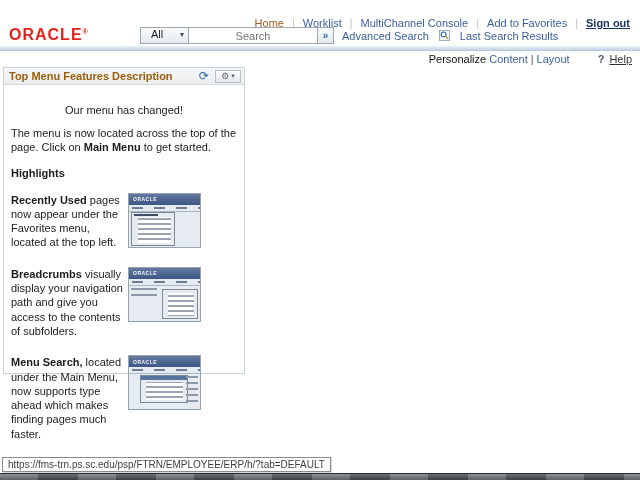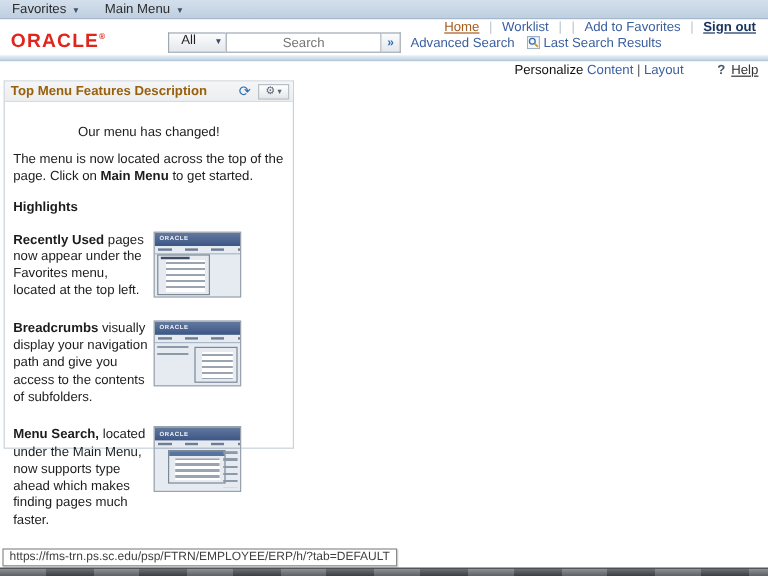--- a/index.html
+++ b/index.html
@@ -29,21 +29,21 @@
   .scope-box { width:48px; height:17px; border:1px solid #9fa8b2; border-right:none;
     background:linear-gradient(#fbfcfd,#e4e8ec); display:flex; align-items:center;
     justify-content:space-between; padding:0 4px 3px 10px; cursor:pointer; }
   .scope-box .caret { font-size:8px; color:#3c4a66; }
   .search-input { width:130px; height:17px; border:1px solid #9fa8b2; padding:0 4px;
     font-size:11px; font-family:inherit; color:#222; outline:none;text-align:center; }
   .go-btn { width:16px; height:17px; border:1px solid #9fa8b2; border-left:none;
     background:linear-gradient(#fbfcfd,#e4e8ec); color:#2f6db3; font-weight:bold;
     font-size:10px; line-height:15px; text-align:center; cursor:pointer; }
   .adv-link { margin-left:8px; }
-  .lsr-group { margin-left:10px; display:flex; align-items:center; gap:3px; }
+  .lsr-group { margin-left:10px; display:flex; align-items:center; gap:10px; }
 
   
   .divider-band { position:absolute; left:0; top:46px; width:640px; height:5px;
     background:linear-gradient(#e9f1f8,#c3d4e4); border-bottom:1px solid #b6c9da; }
 
   
   .pers-row { position:absolute; top:53px; right:8px; display:flex; align-items:center; white-space:nowrap; }
   .pers-row .plain { color:#111; }
   .pers-row .sep { color:#555; margin:0 3px; }
   .help-group { margin-left:28px; display:flex; align-items:center; gap:5px; }
@@ -104,36 +104,27 @@
     background:repeating-linear-gradient(90deg, rgba(255,255,255,0.14) 0 38px, rgba(0,0,0,0.12) 38px 78px); }
 
   
   .mag-svg { width:11px; height:11px; display:block; }
 </style>
 </head>
 <body>
 
 <div id="screen">
 
-  <div class="topbar">
-    <span class="menubar-item">
-      <span>Favorites</span>
-      <span class="caret">▾</span>
-    </span>
-    <span class="menubar-item">
-      <span>Main Menu</span>
-      <span class="caret">▾</span>
-    </span>
-  </div>
 
   <div class="nav-links">
     <a class="link-home" href="#">Home</a>
     <span class="sep">|</span>
     <a class="link-blue" href="#">Worklist</a>
     <span class="sep">|</span>
+    <a class="link-blue" href="#">MultiChannel Console</a>
     <span class="sep">|</span>
     <a class="link-blue" href="#">Add to Favorites</a>
     <span class="sep">|</span>
     <a class="link-signout" href="#">Sign out</a>
   </div>
 
   <div class="logo"><span>ORACLE</span><sup>®</sup></div>
 
   <div class="search-row">
     <div class="scope-box">

